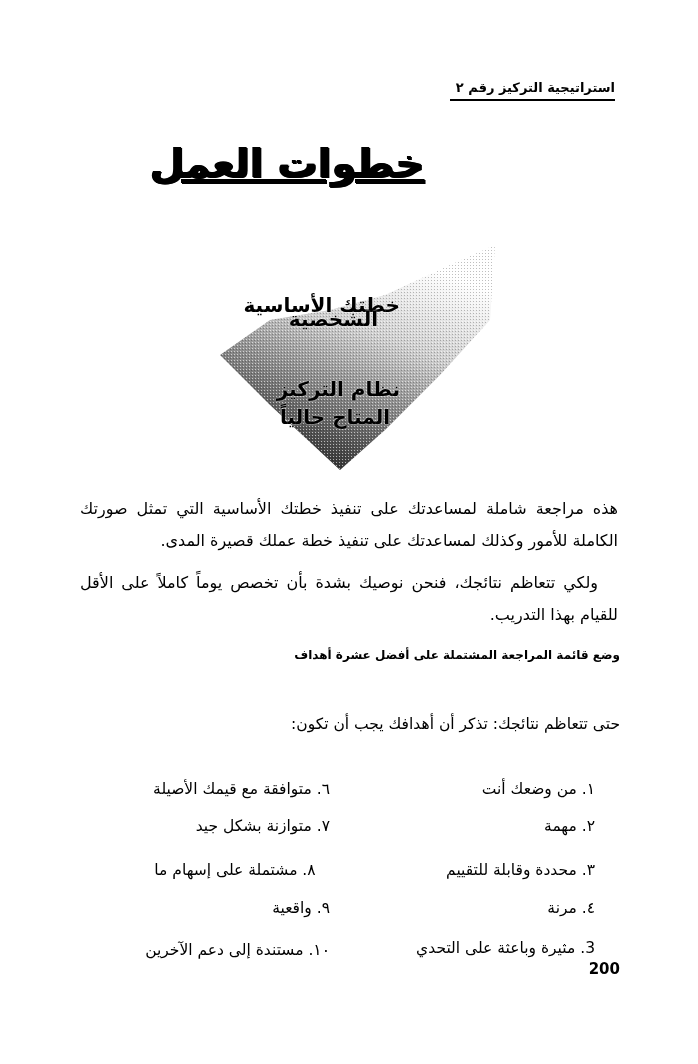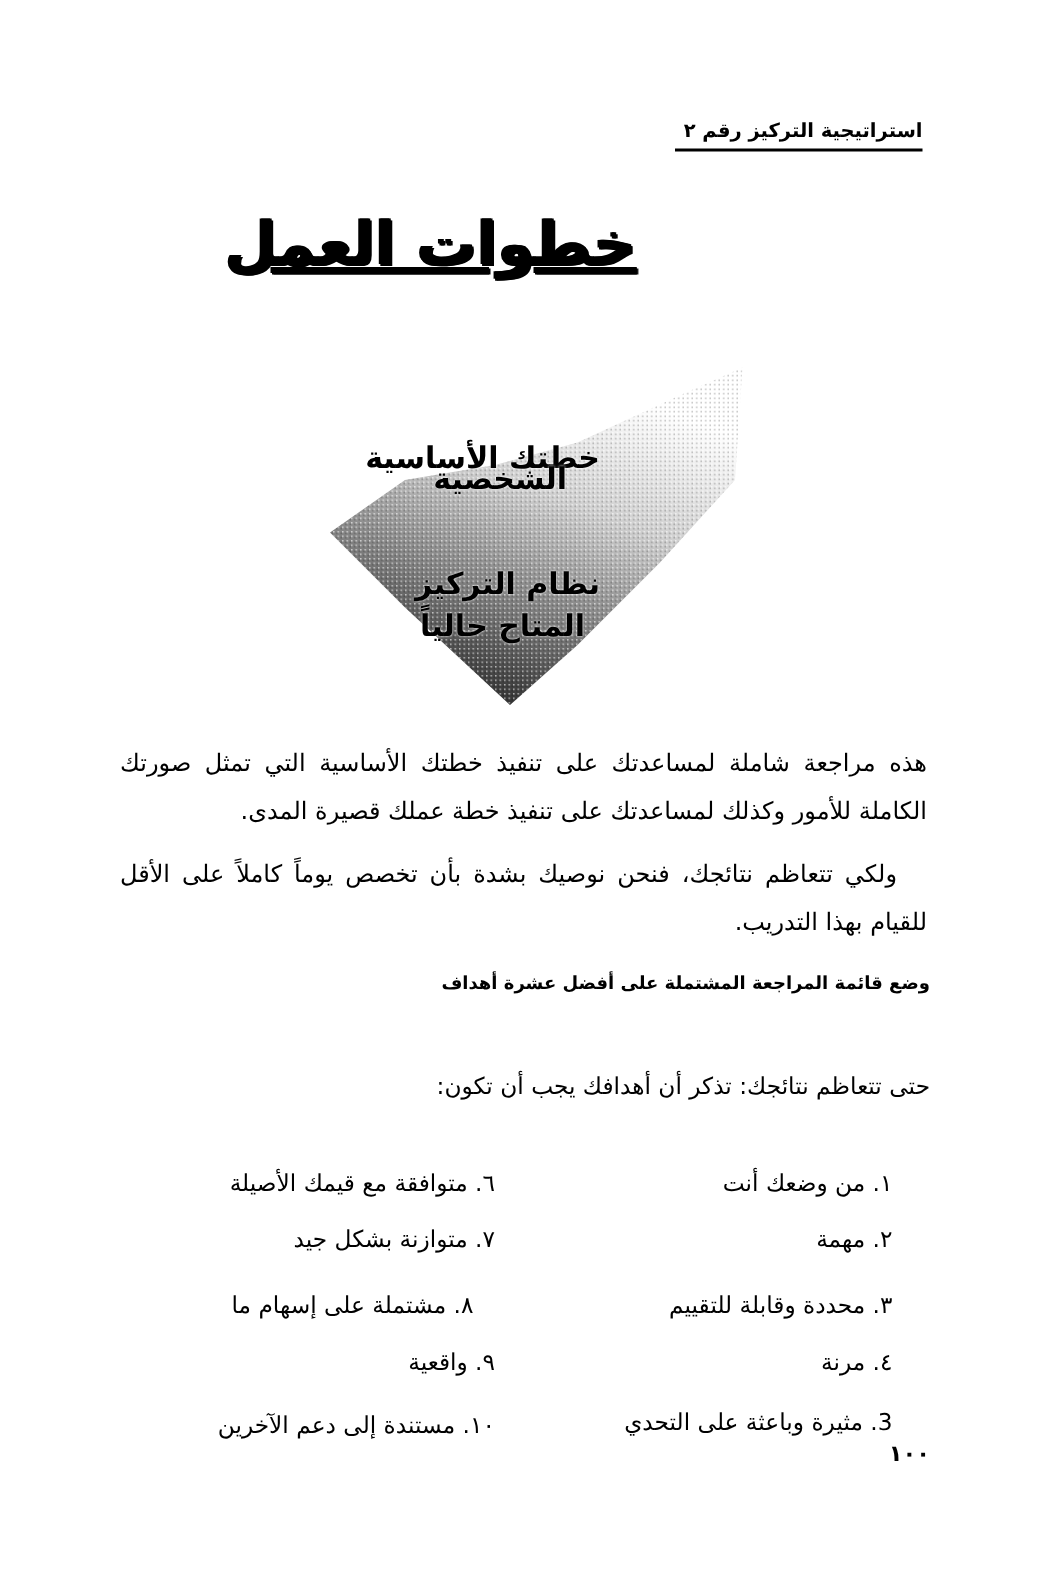--- a/index.html
+++ b/index.html
@@ -63,13 +63,13 @@
 <div class="abs rtl list-item" style="left:390px; width:205px; top:813px;">٣. محددة وقابلة للتقييم</div>
 <div class="abs rtl list-item" style="left:390px; width:205px; top:851px;">٤. مرنة</div>
 <div class="abs rtl list-item" style="left:390px; width:205px; top:891px;">3. مثيرة وباعثة على التحدي</div>
 
 <div class="abs rtl list-item" style="left:140px; width:190px; top:732px;">٦. متوافقة مع قيمك الأصيلة</div>
 <div class="abs rtl list-item" style="left:140px; width:190px; top:769px;">٧. متوازنة بشكل جيد</div>
 <div class="abs rtl list-item" style="left:140px; width:190px; top:813px;text-align:center;">٨. مشتملة على إسهام ما</div>
 <div class="abs rtl list-item" style="left:140px; width:190px; top:851px;">٩. واقعية</div>
 <div class="abs rtl list-item" style="left:140px; width:190px; top:893px;">١٠. مستندة إلى دعم الآخرين</div>
 
-<div id="page-number" class="abs rtl">١٠٠</div>
+<div id="page-number" class="abs rtl">200</div>
 
 </body></html>

